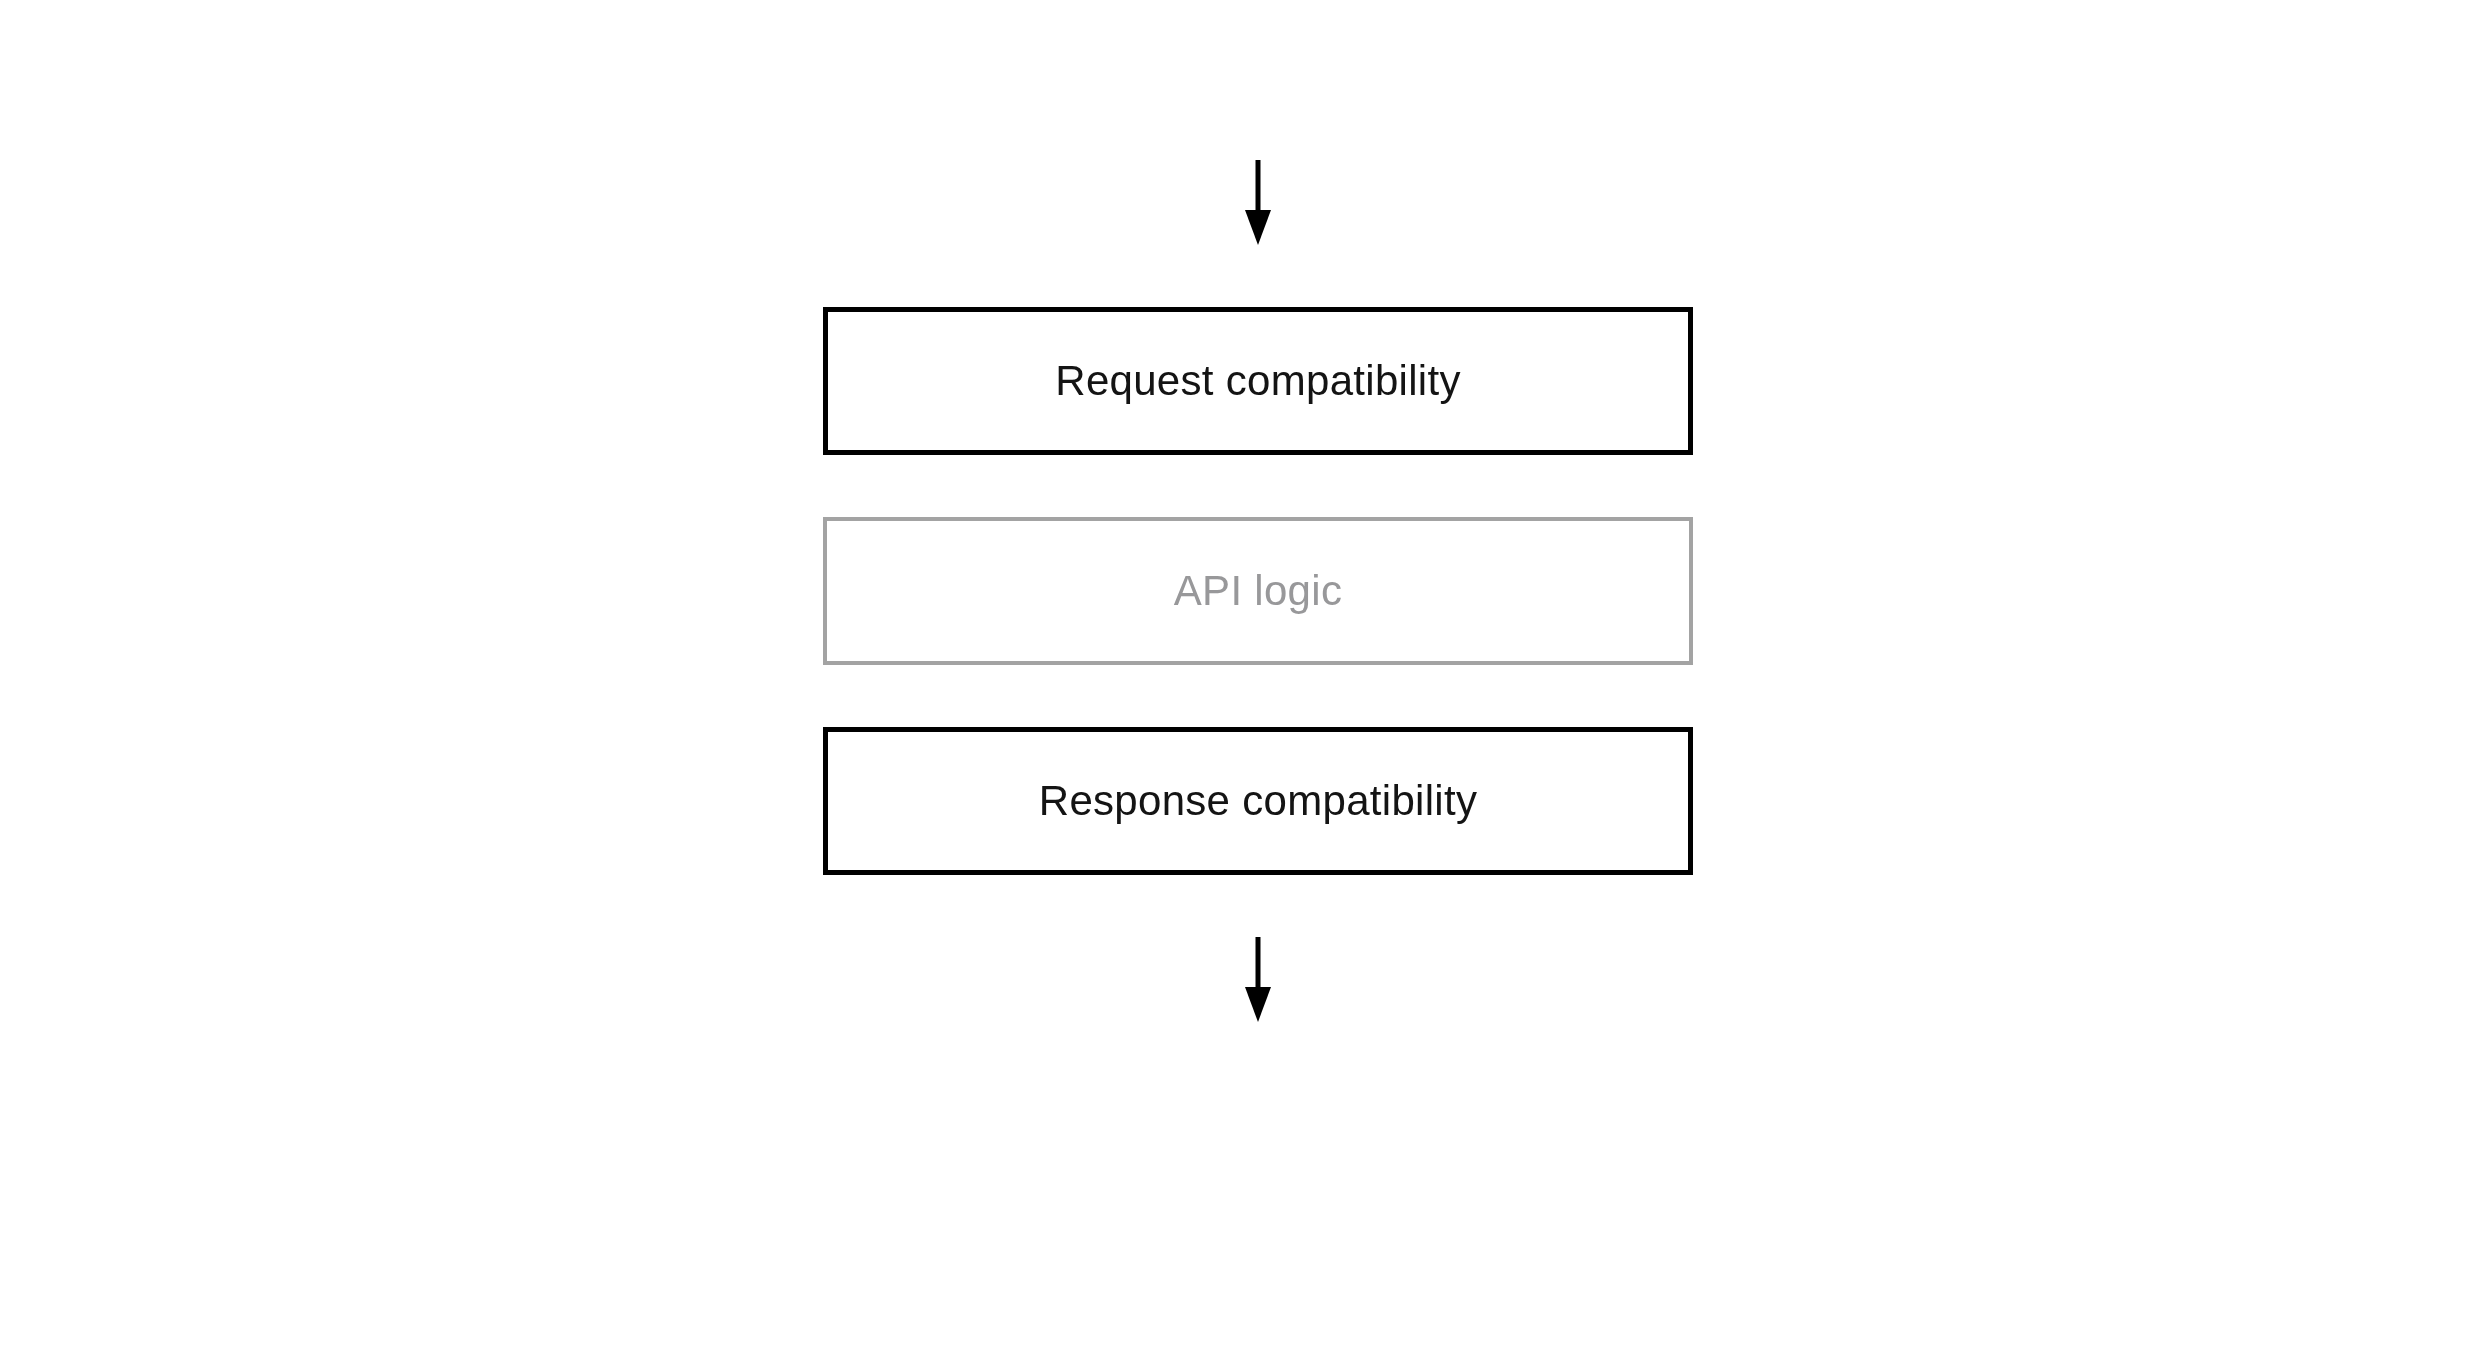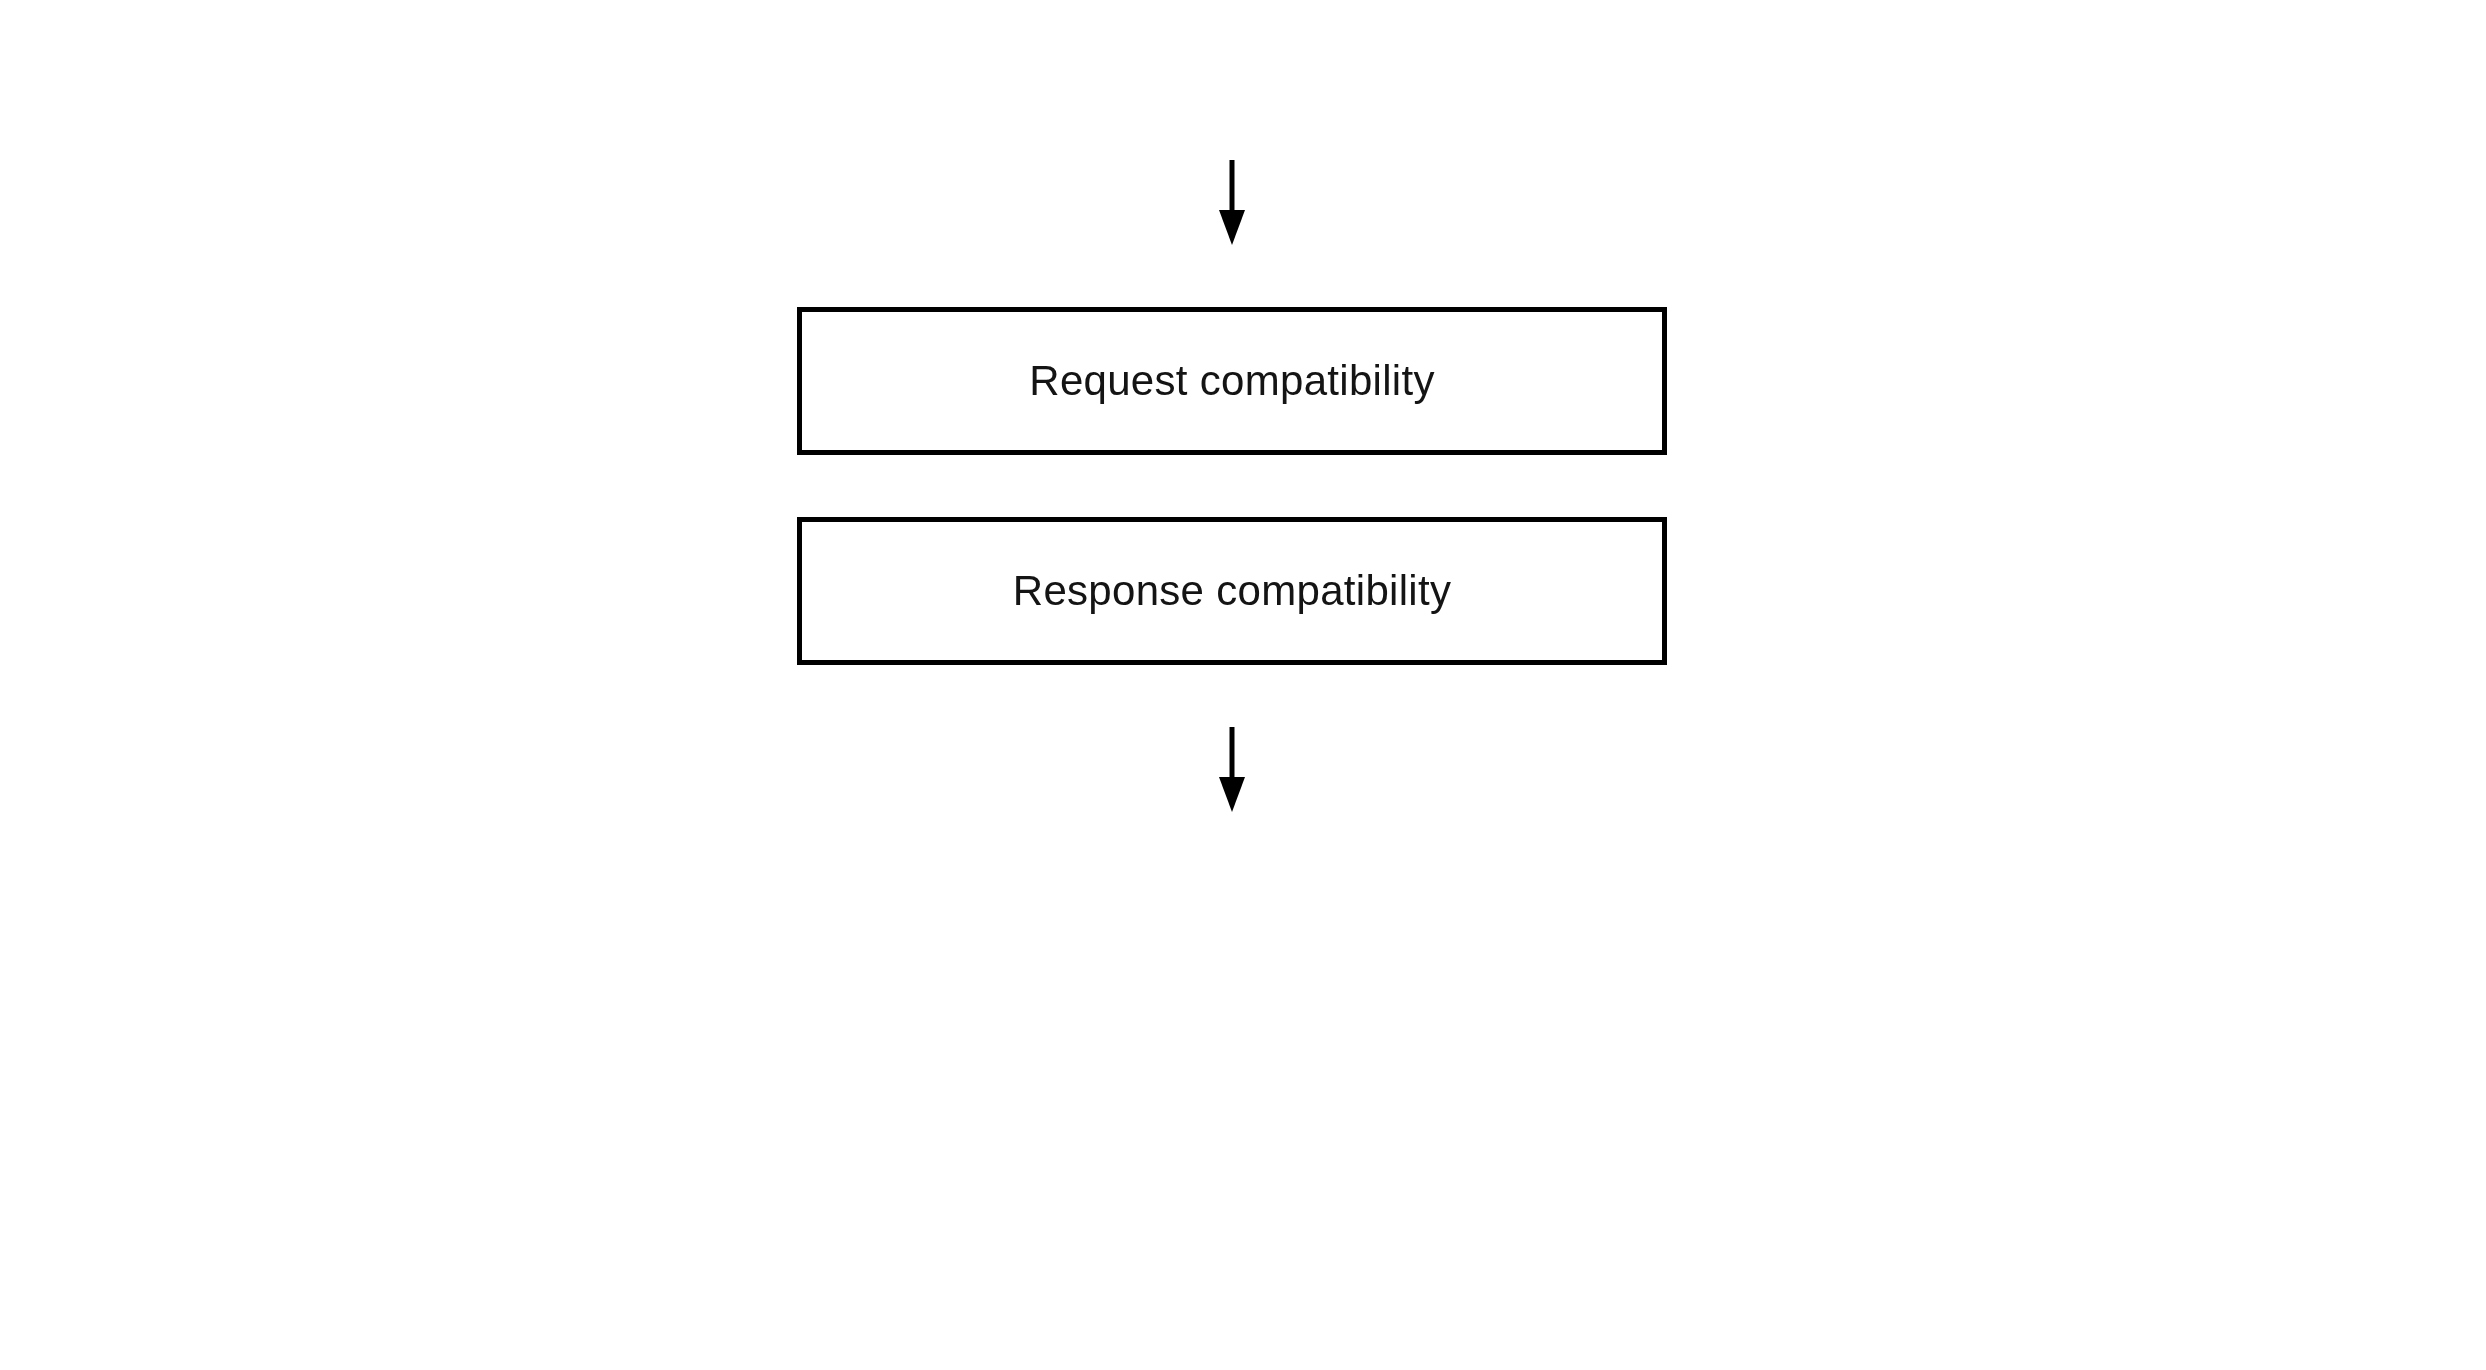--- a/index.html
+++ b/index.html
@@ -10,21 +10,21 @@
   }
   .canvas {
     position: relative;
     width: 2486px;
     height: 1370px;
     background: #ffffff;
     overflow: hidden;
   }
   .flow-column {
     position: absolute;
-    left: 797px;
+    left: 823px;
     top: 160px;
     width: 870px;
     display: flex;
     flex-direction: column;
     align-items: center;
     gap: 62px;
   }
   .arrow {
     width: 30px;
     height: 85px;
@@ -59,20 +59,23 @@
 
     <svg class="arrow" viewBox="0 0 30 85" xmlns="http://www.w3.org/2000/svg">
       <line x1="15" y1="0" x2="15" y2="54" stroke="#000000" stroke-width="5"></line>
       <polygon points="2,50 28,50 15,85" fill="#000000"></polygon>
     </svg>
 
     <div class="node node--active" style="border-color: rgb(0, 0, 0); color: rgb(20, 20, 20);">
       <span>Request compatibility</span>
     </div>
 
+    <div class="node node--inactive" style="border-color: rgb(163, 163, 163); color: rgb(152, 152, 154);">
+      <span>API logic</span>
+    </div>
 
 
     <div class="node node--active" style="border-color: rgb(0, 0, 0); color: rgb(20, 20, 20);">
       <span>Response compatibility</span>
     </div>
 
     <svg class="arrow" viewBox="0 0 30 85" xmlns="http://www.w3.org/2000/svg">
       <line x1="15" y1="0" x2="15" y2="54" stroke="#000000" stroke-width="5"></line>
       <polygon points="2,50 28,50 15,85" fill="#000000"></polygon>
     </svg>

